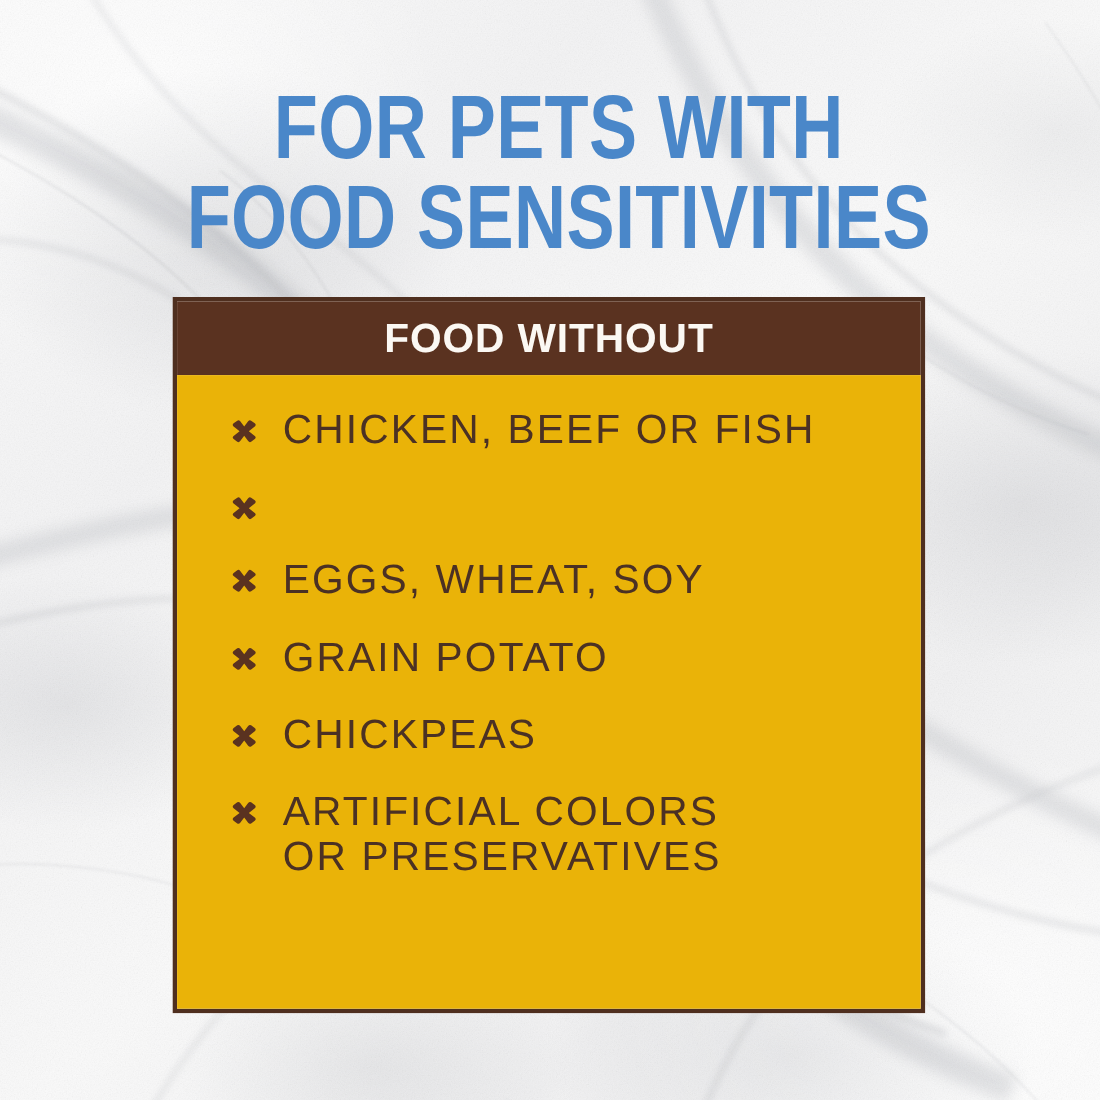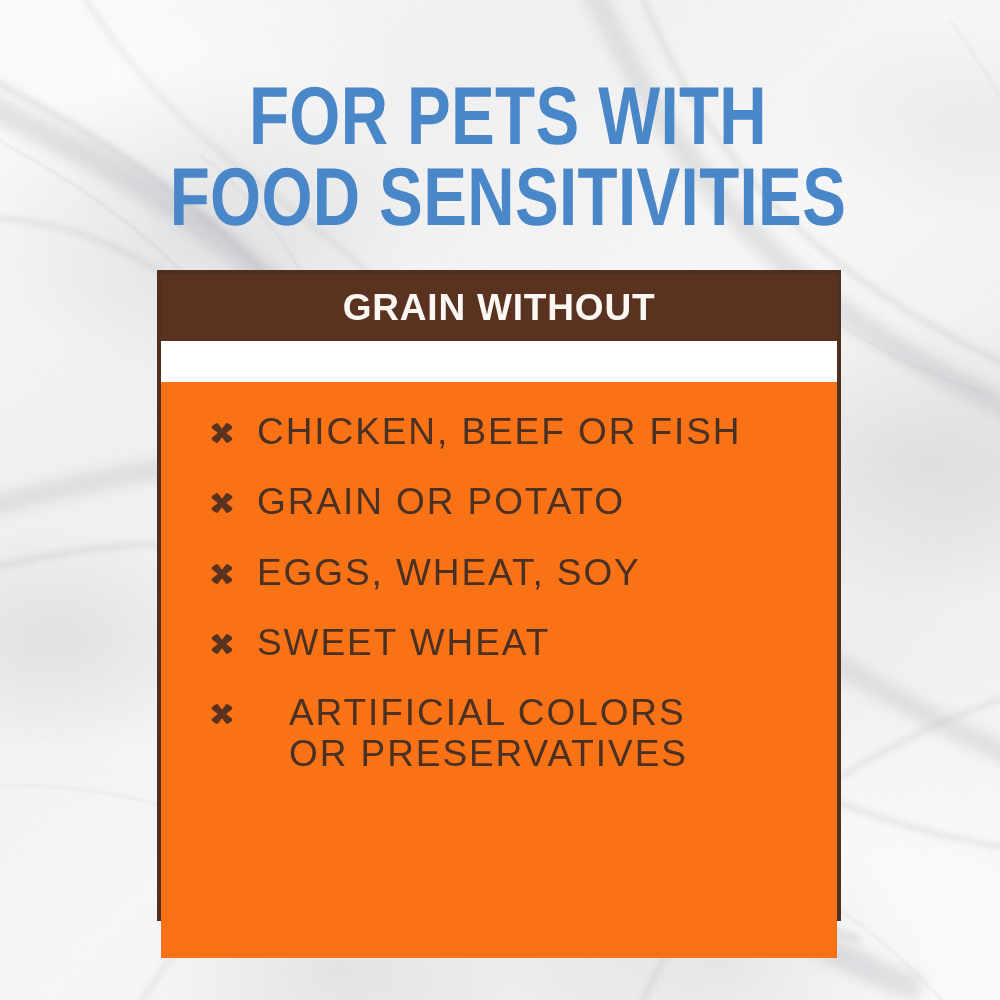--- a/index.html
+++ b/index.html
@@ -114,38 +114,37 @@
     color: #fbf8f3;
     font-family: "Liberation Sans", sans-serif;
     font-weight: 700;
     font-size: 37px;
     letter-spacing: .022em;
     line-height: 1;
     white-space: nowrap;
   }
 
   .card-body {
-    background: #f97316;
+    background: #eab308;
     padding: 30px 0 0 0;
     box-sizing: border-box;
     height: calc(100% - 67px);
-    margin-top: 41px;
   }
 
   .exclusion-list {
     list-style: none;
     margin: 0;
     padding: 0 24px 0 46px;
   }
   .exclusion-item {
     display: flex;
     align-items: flex-start;
     margin-bottom: 30px;
   }
-  .exclusion-item:last-child { margin-bottom: 0; gap: 32px; }
+  .exclusion-item:last-child { margin-bottom: 0; }
 
   .x-icon {
     flex: 0 0 auto;
     width: 30px;
     height: 30px;
     margin-top: 6px;
     margin-right: 20px;
   }
   .x-icon svg { display: block; width: 100%; height: 100%; }
 
@@ -224,21 +223,21 @@
   </div>
 
   <div class="headline">
     <span class="line line-1">FOR PETS WITH</span>
     <span class="line line-2">FOOD SENSITIVITIES</span>
   </div>
 
   <div class="card">
 
     <div class="card-header">
-      <span class="card-header-title">GRAIN WITHOUT</span>
+      <span class="card-header-title">FOOD WITHOUT</span>
     </div>
 
     <div class="card-body">
       <ul class="exclusion-list">
 
         <li class="exclusion-item">
           <span class="x-icon">
             <svg viewBox="0 0 100 100" xmlns="http://www.w3.org/2000/svg">
               <path fill="#5a3220" d="M50 36 L62 20 Q66 15 71 18 L82 26 Q87 30 83 35 L64 50 L83 65 Q87 70 82 74 L71 82 Q66 85 62 80 L50 64 L38 80 Q34 85 29 82 L18 74 Q13 70 17 65 L36 50 L17 35 Q13 30 18 26 L29 18 Q34 15 38 20 Z"></path>
             </svg>
@@ -246,41 +245,48 @@
           <span class="exclusion-label">CHICKEN, BEEF OR FISH</span>
         </li>
 
 
         <li class="exclusion-item">
           <span class="x-icon">
             <svg viewBox="0 0 100 100" xmlns="http://www.w3.org/2000/svg">
               <path fill="#5a3220" d="M50 36 L62 20 Q66 15 71 18 L82 26 Q87 30 83 35 L64 50 L83 65 Q87 70 82 74 L71 82 Q66 85 62 80 L50 64 L38 80 Q34 85 29 82 L18 74 Q13 70 17 65 L36 50 L17 35 Q13 30 18 26 L29 18 Q34 15 38 20 Z"></path>
             </svg>
           </span>
-          <span class="exclusion-label">GRAIN OR POTATO</span>
         </li>
 
         <li class="exclusion-item">
           <span class="x-icon">
             <svg viewBox="0 0 100 100" xmlns="http://www.w3.org/2000/svg">
               <path fill="#5a3220" d="M50 36 L62 20 Q66 15 71 18 L82 26 Q87 30 83 35 L64 50 L83 65 Q87 70 82 74 L71 82 Q66 85 62 80 L50 64 L38 80 Q34 85 29 82 L18 74 Q13 70 17 65 L36 50 L17 35 Q13 30 18 26 L29 18 Q34 15 38 20 Z"></path>
             </svg>
           </span>
           <span class="exclusion-label">EGGS, WHEAT, SOY</span>
         </li>
 
         <li class="exclusion-item">
           <span class="x-icon">
             <svg viewBox="0 0 100 100" xmlns="http://www.w3.org/2000/svg">
               <path fill="#5a3220" d="M50 36 L62 20 Q66 15 71 18 L82 26 Q87 30 83 35 L64 50 L83 65 Q87 70 82 74 L71 82 Q66 85 62 80 L50 64 L38 80 Q34 85 29 82 L18 74 Q13 70 17 65 L36 50 L17 35 Q13 30 18 26 L29 18 Q34 15 38 20 Z"></path>
             </svg>
           </span>
-          <span class="exclusion-label">SWEET WHEAT</span>
-        </li>
-
+          <span class="exclusion-label">GRAIN POTATO</span>
+        </li>
+
+        <li class="exclusion-item">
+          <span class="x-icon">
+            <svg viewBox="0 0 100 100" xmlns="http://www.w3.org/2000/svg">
+              <path fill="#5a3220" d="M50 36 L62 20 Q66 15 71 18 L82 26 Q87 30 83 35 L64 50 L83 65 Q87 70 82 74 L71 82 Q66 85 62 80 L50 64 L38 80 Q34 85 29 82 L18 74 Q13 70 17 65 L36 50 L17 35 Q13 30 18 26 L29 18 Q34 15 38 20 Z"></path>
+            </svg>
+          </span>
+          <span class="exclusion-label">CHICKPEAS</span>
+        </li>
 
         <li class="exclusion-item">
           <span class="x-icon">
             <svg viewBox="0 0 100 100" xmlns="http://www.w3.org/2000/svg">
               <path fill="#5a3220" d="M50 36 L62 20 Q66 15 71 18 L82 26 Q87 30 83 35 L64 50 L83 65 Q87 70 82 74 L71 82 Q66 85 62 80 L50 64 L38 80 Q34 85 29 82 L18 74 Q13 70 17 65 L36 50 L17 35 Q13 30 18 26 L29 18 Q34 15 38 20 Z"></path>
             </svg>
           </span>
           <span class="exclusion-label">ARTIFICIAL COLORS
 OR PRESERVATIVES</span>
         </li>

